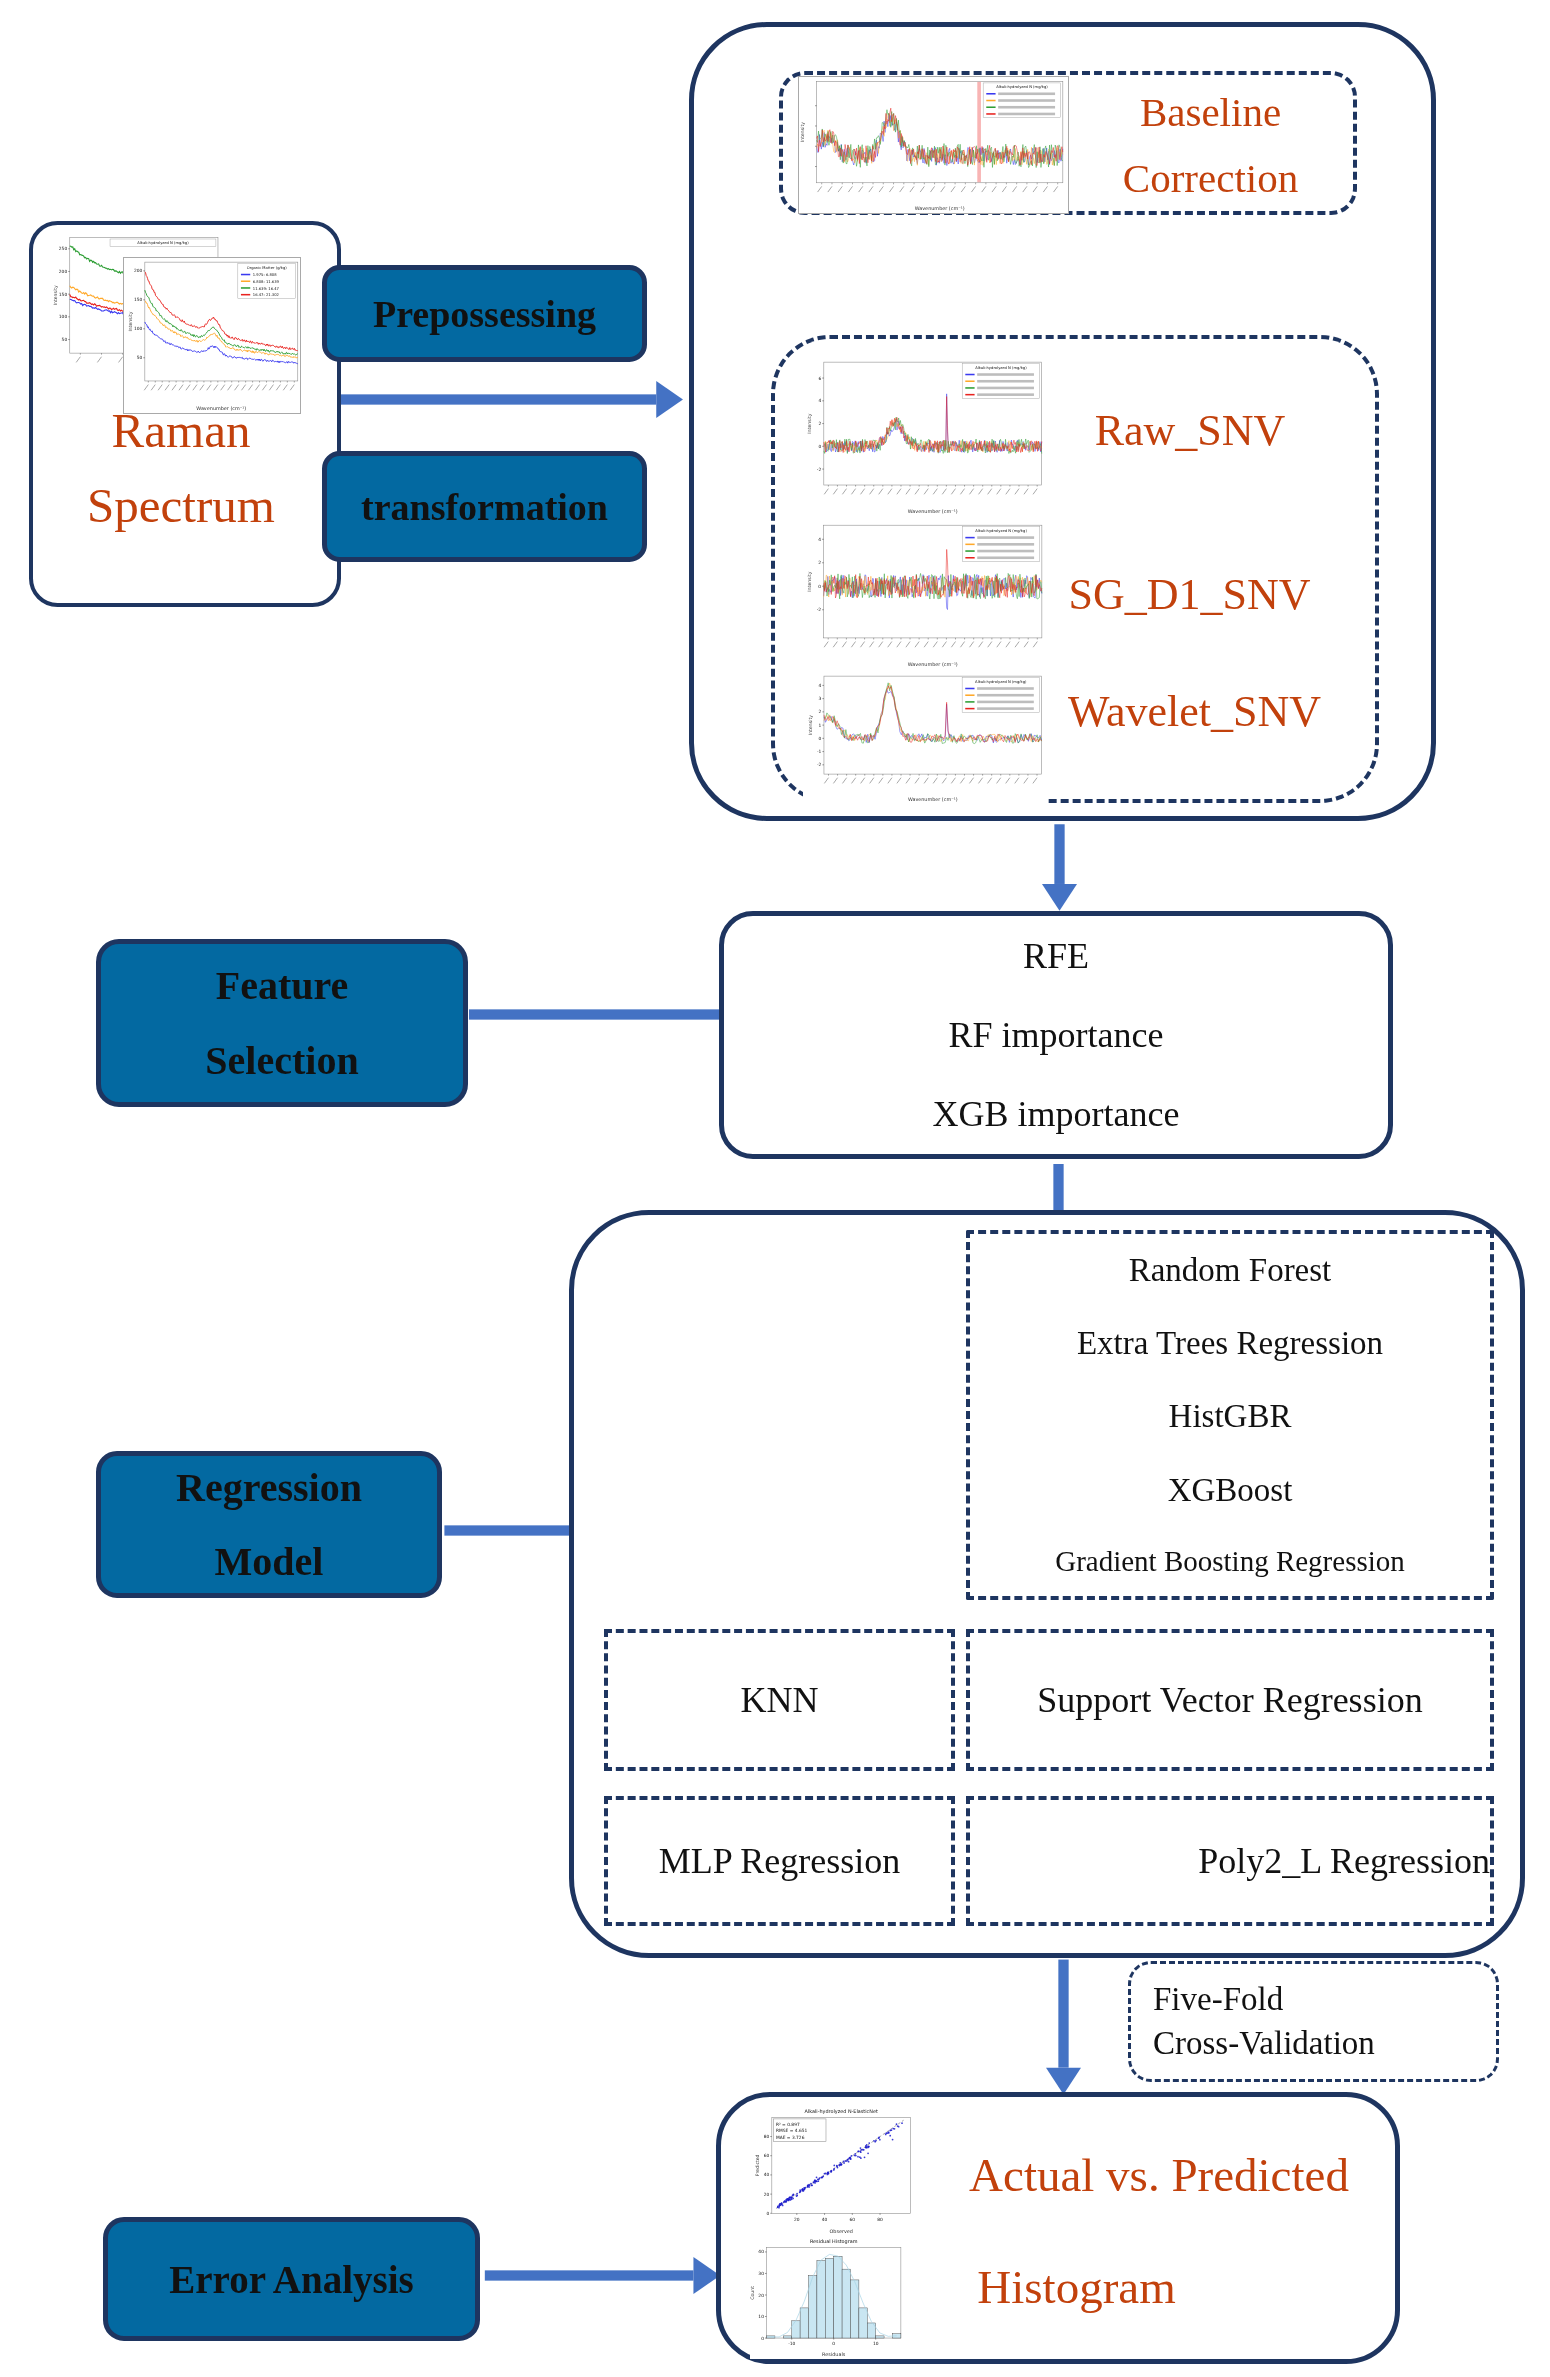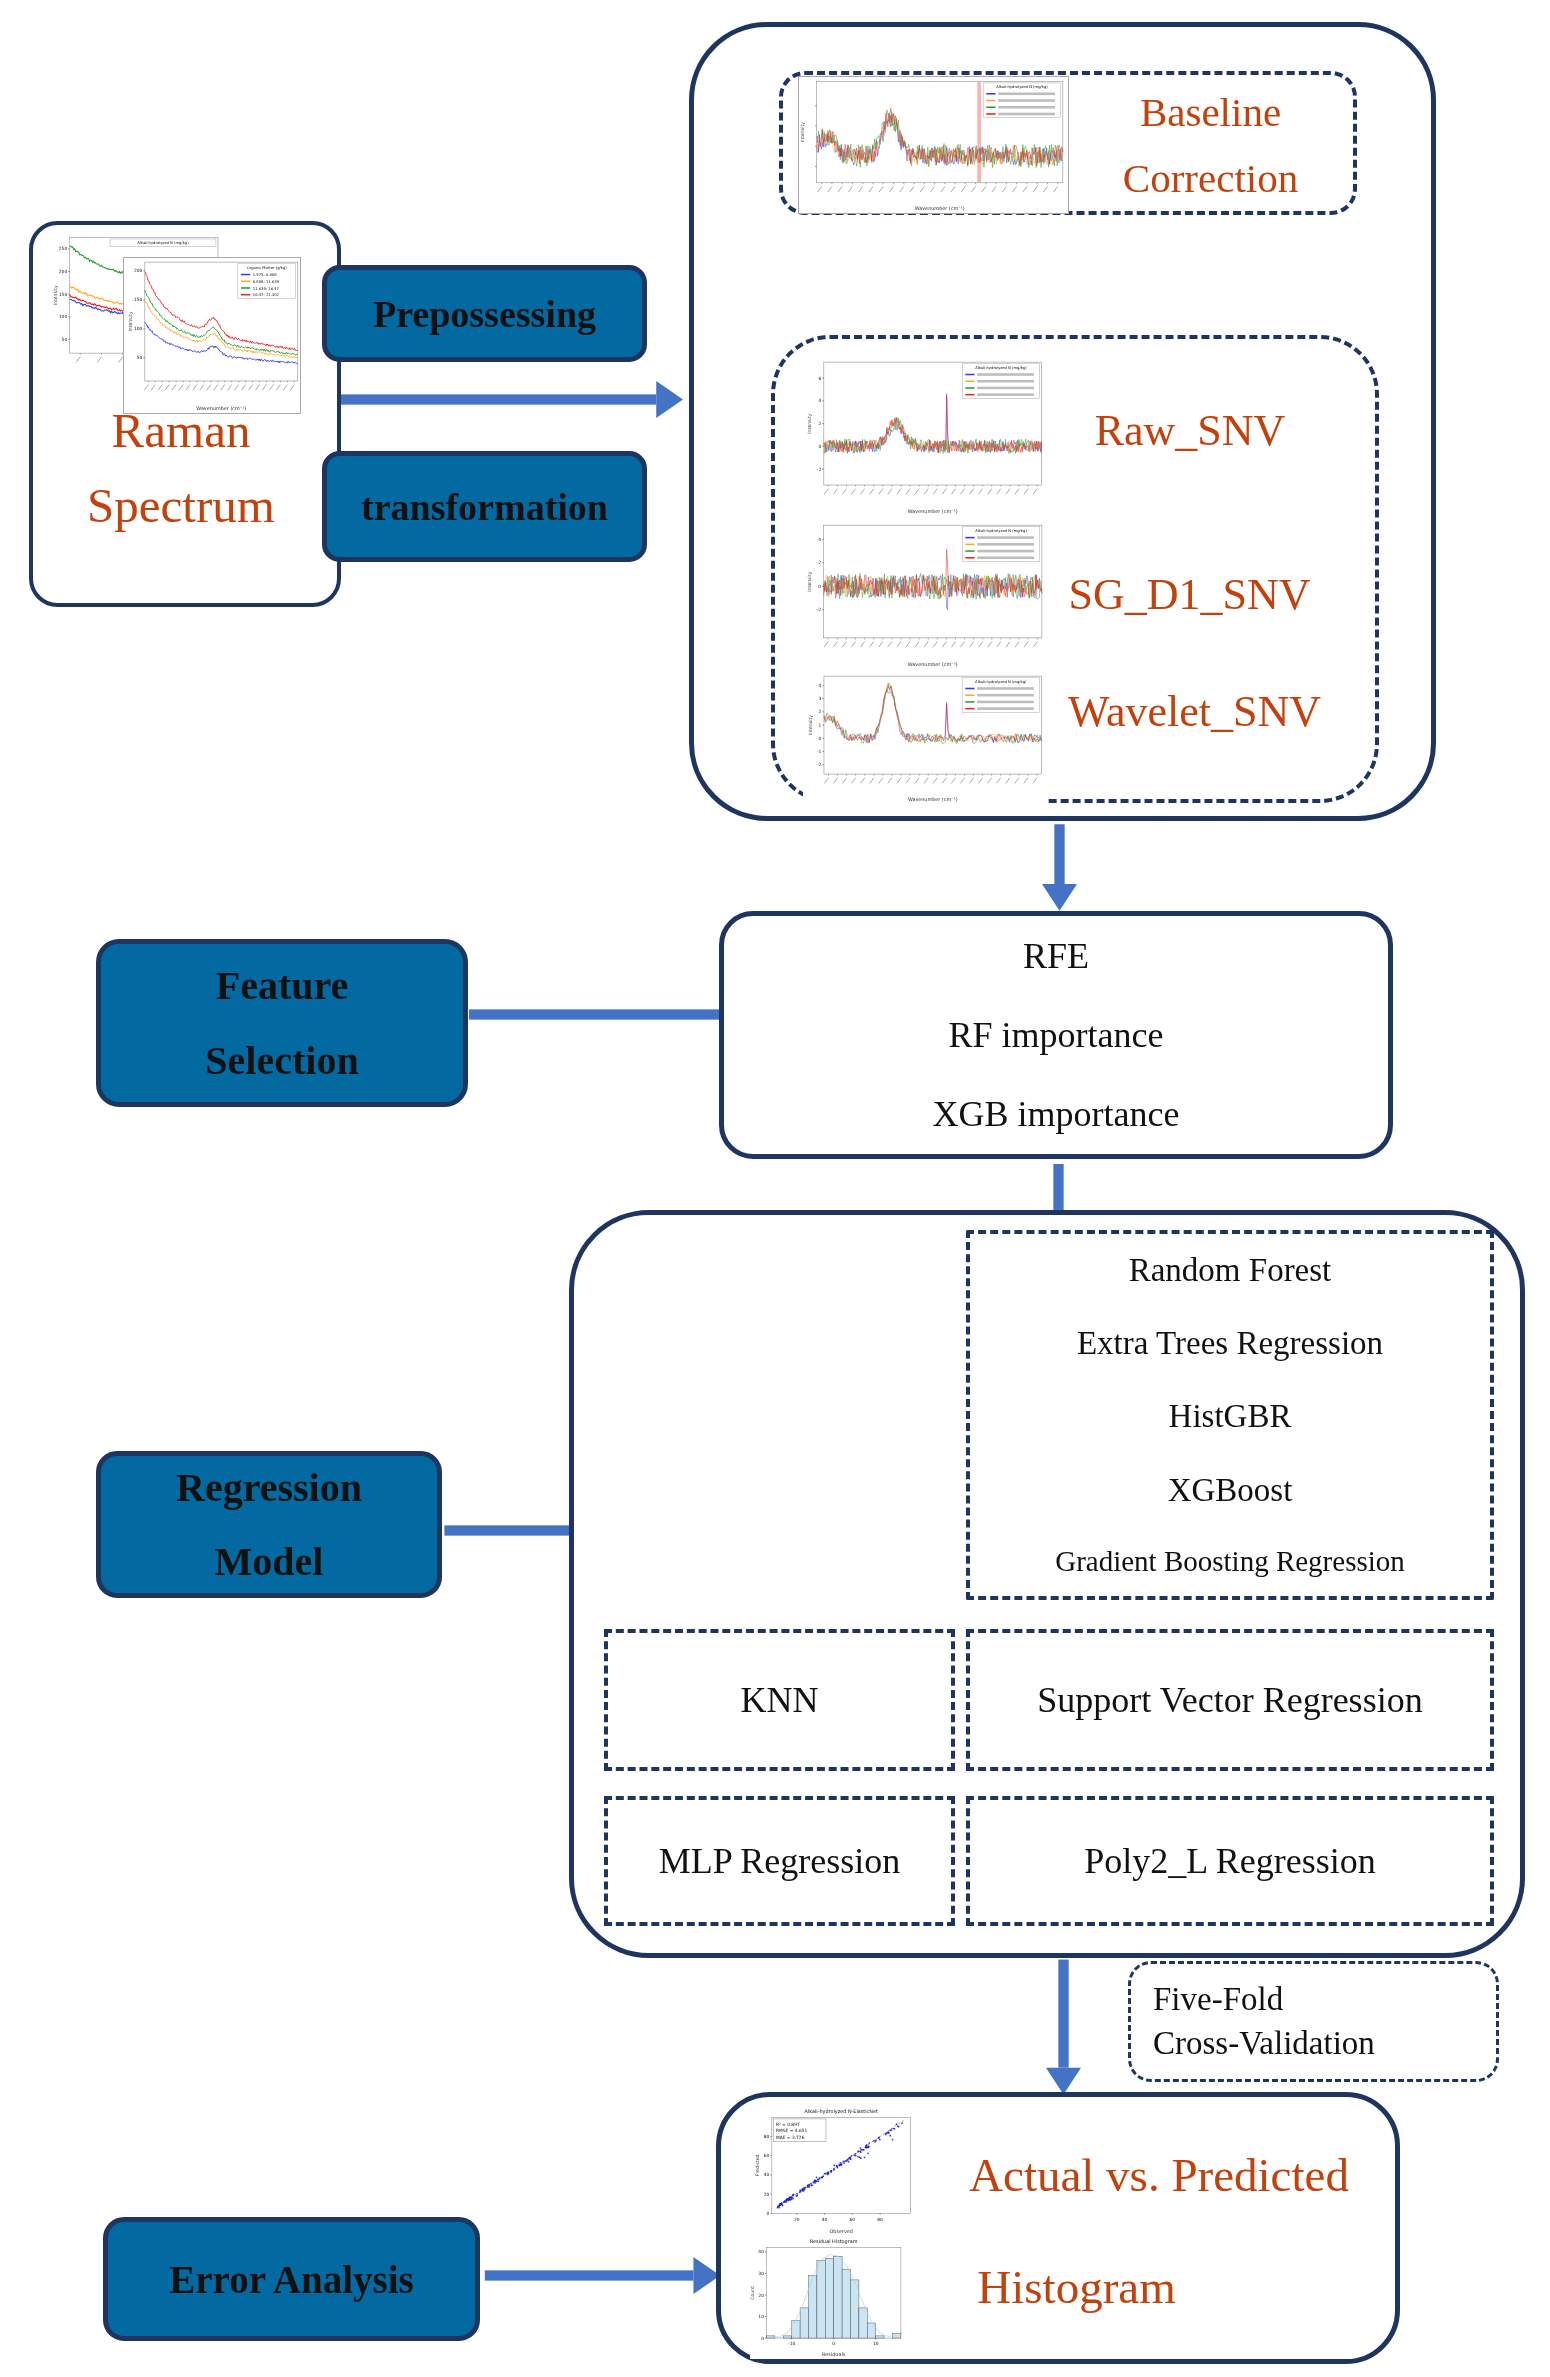--- a/index.html
+++ b/index.html
@@ -513,21 +513,21 @@
   </div>
   <div class="dbox listcol" style="left:604px;top:1629px;width:343px;height:134px;font-size:36px;">
     <div>KNN</div>
   </div>
   <div class="dbox listcol" style="left:966px;top:1629px;width:520px;height:134px;font-size:36px;">
     <div>Support Vector Regression</div>
   </div>
   <div class="dbox listcol" style="left:604px;top:1796px;width:343px;height:122px;font-size:36px;">
     <div>MLP Regression</div>
   </div>
-  <div class="dbox listcol" style="left:966px;top:1796px;width:520px;height:122px;font-size:36px;">
+  <div class="dbox listcol" style="left:966px;top:1796px;width:520px;height:122px;font-size:36px;text-align:right;">
     <div>Poly2_L Regression</div>
   </div>
 
   <div class="dbox" style="left:1128px;top:1961px;width:343px;height:115px;border-radius:23px;border-width:3.6px;
               display:flex;flex-direction:column;justify-content:center;padding-left:22px;font-size:33px;gap:7.2px;">
     <div>Five-Fold</div>
     <div>Cross-Validation</div>
   </div>
 
   <div class="wbox" style="left:716px;top:2092px;width:674px;height:262px;border-radius:54px;"></div>

